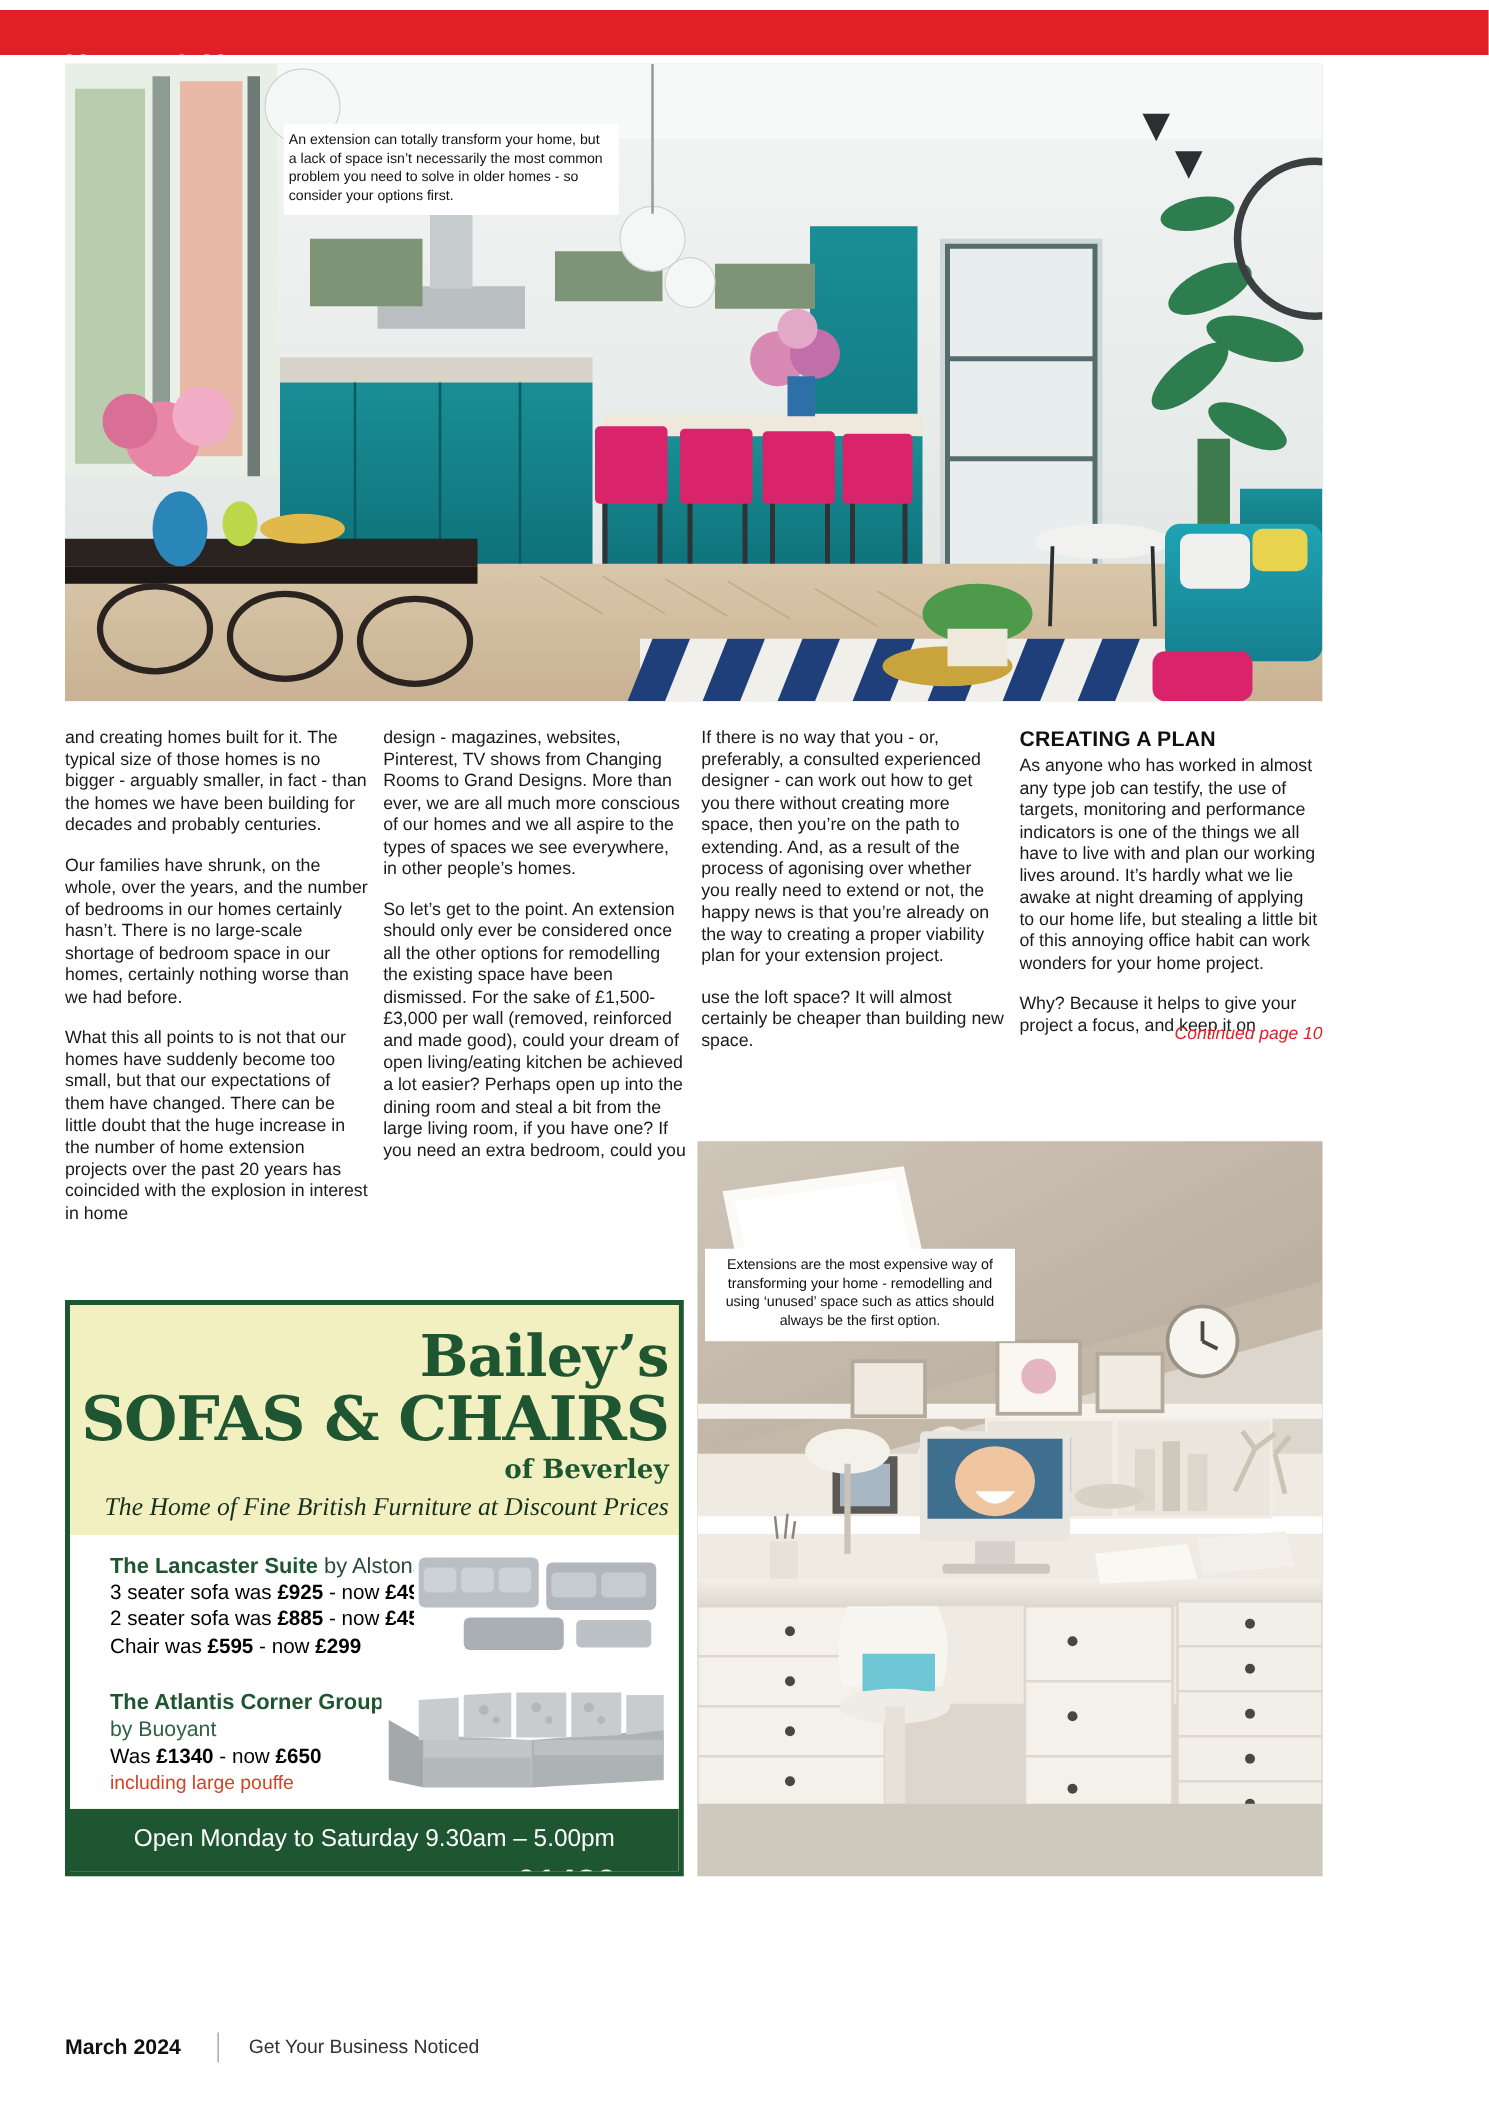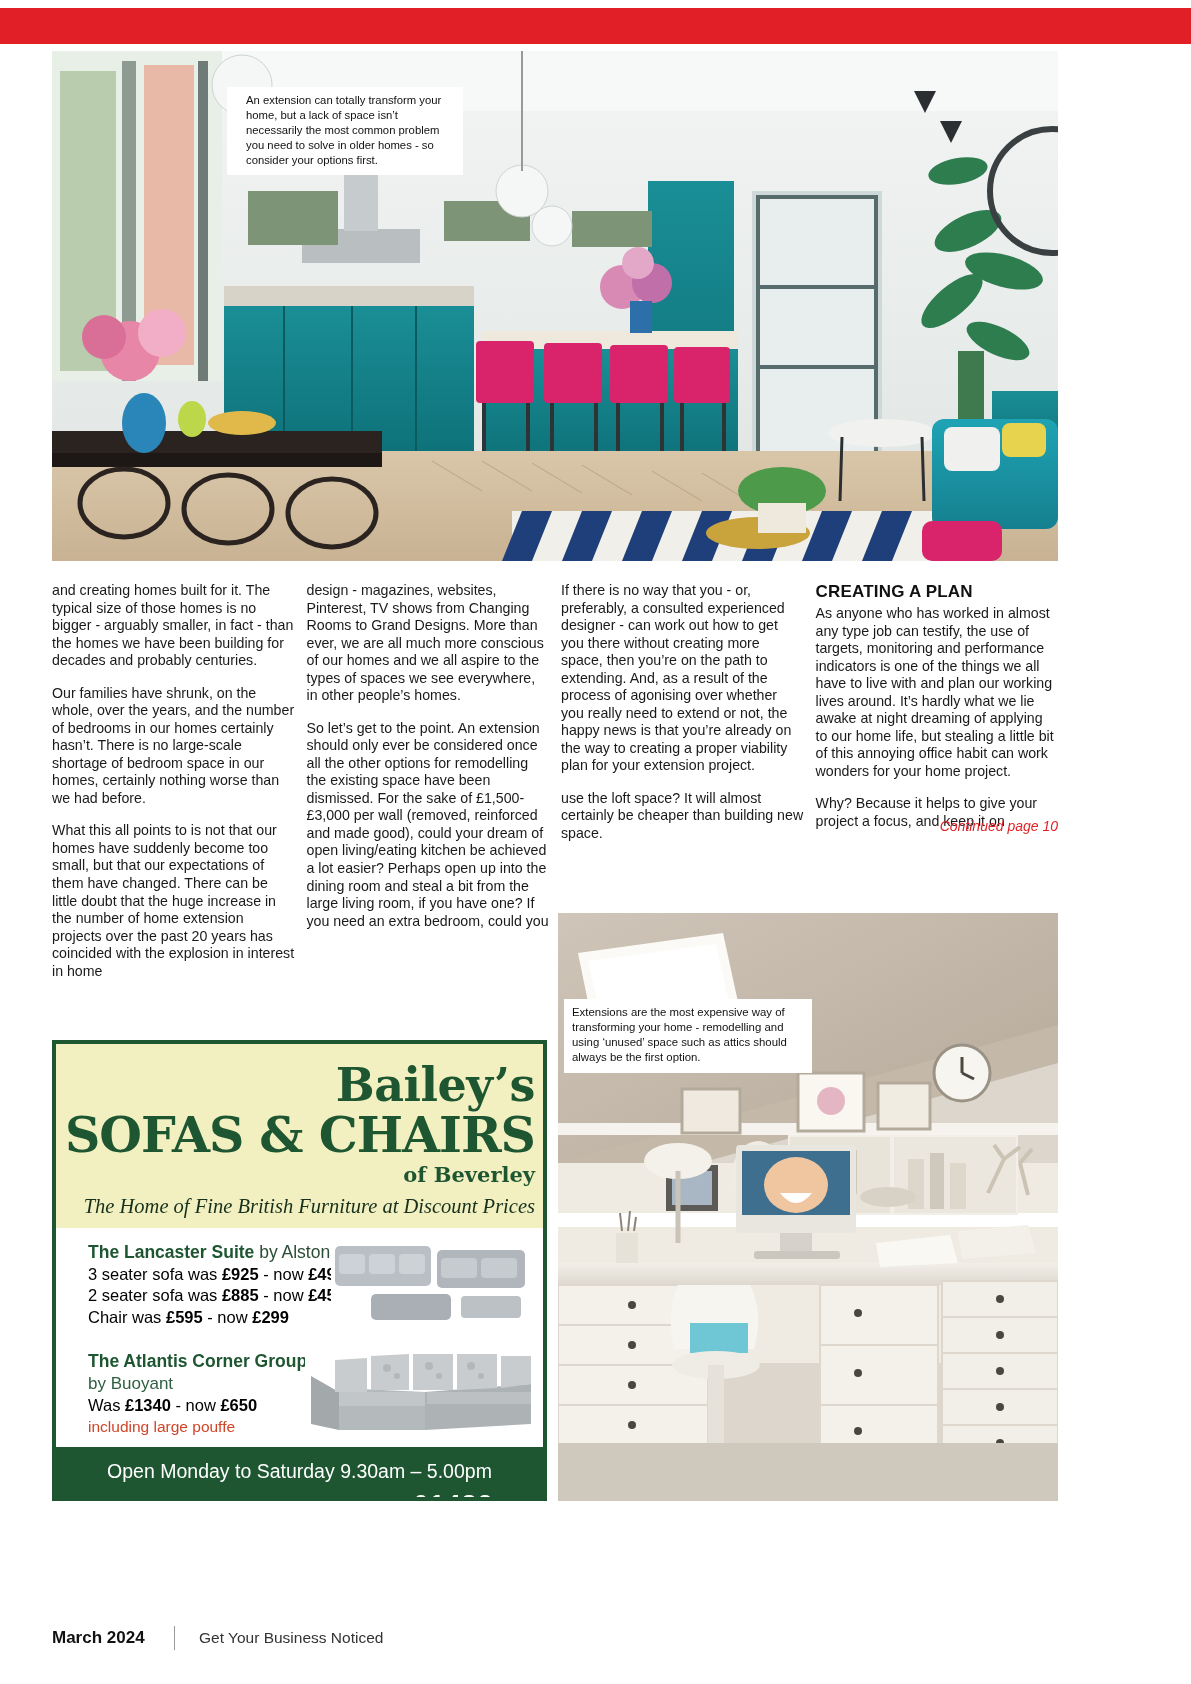--- a/index.html
+++ b/index.html
@@ -29,24 +29,24 @@
   
   .hero {
     position: absolute; left: 52px; top: 51px;
     width: 1006px; height: 510px;
     overflow: hidden;
     background: #cfd8d6;
   }
   .hero-svg { display:block; width:100%; height:100%; }
 
   .hero-caption {
-    position: absolute; left: 175px; top: 36px;
-    width: 236px;
+    position: absolute; left: 175px; top: 48px;
+    width: 268px;
     background: #ffffff;
-    padding: 6px 8px 7px 19px;
+    padding: 6px 8px 7px 4px;
     font-size: 11.3px; line-height: 1.33;
     color: #111;
   }
 
   
   .cols {
     position: absolute; left: 52px; top: 582px;
     width: 1006px;
     display: flex;
     gap: 12px;
@@ -155,20 +155,21 @@
   }
   .ad-addr { font-size: 16.5px; }
   .ad-phone { font-size: 27px; font-weight: bold; letter-spacing: 1px; }
 
   
   .attic {
     position: absolute; left: 558px; top: 913px;
     width: 500px; height: 588px;
     overflow: hidden;
     background: #cfc6bb;
+    text-align: center;
   }
   .attic-svg { display:block; width:100%; height:100%; }
   .attic-caption {
     position: absolute; left: 6px; top: 86px;
     width: 248px;
     background: #ffffff;
     padding: 6px 8px 7px 8px;
     font-size: 11.4px; line-height: 1.33;
     color: #111;
   }

